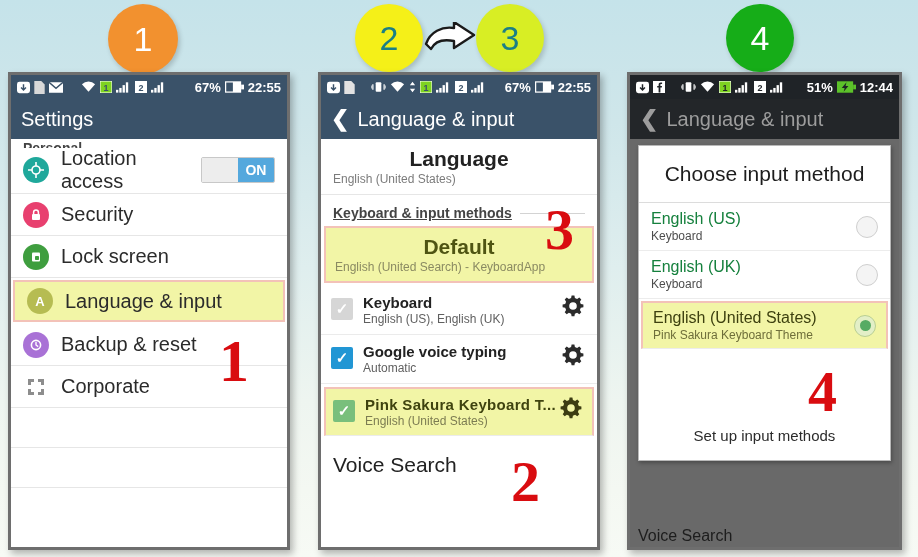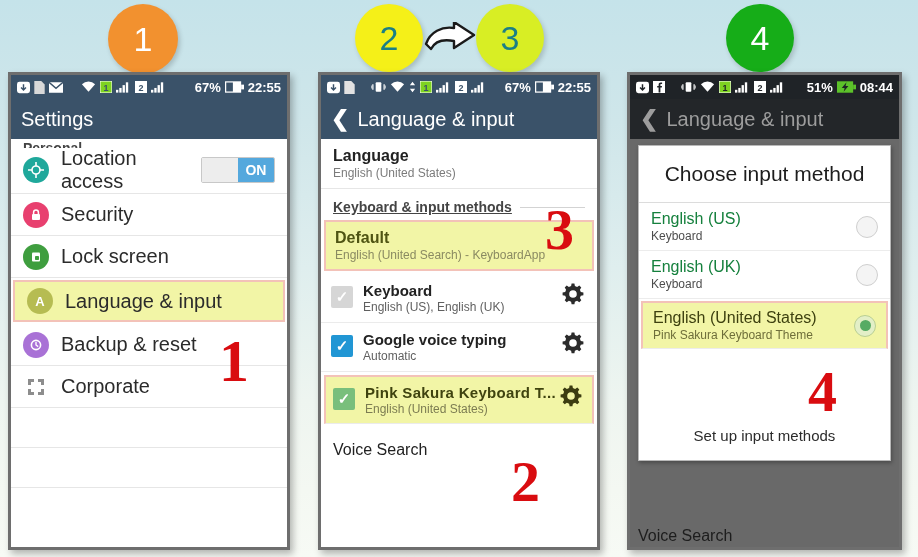--- a/index.html
+++ b/index.html
@@ -113,21 +113,21 @@
   }
   .chk-grey { background:#d6d6d6; }
   .chk-blue { background:#2196d4; }
   .chk-green { background:#79bf7c; }
   .ktext { flex:1; }
   .kt-main { font-size:15px; color:#222; font-weight:bold; }
   .kt-sub { font-size:12px; color:#5f5f5f; margin-top:1px; }
   .gear { width:26px; flex:0 0 26px; display:flex; align-items:center; }
 
   .plain-head { padding:8px 12px 2px; }
-  .plain-title { font-size:16px; font-weight:bold; color:#222; }
+  .plain-title { font-size:21px; font-weight:bold; color:#222;text-align:center; }
   .plain-sub { font-size:12px; color:#7b7b7b; margin-top:1px; }
 
   
   .dialog {
     position:absolute; left:8px; top:6px; right:8px;
     background:#ffffff; border:1px solid #b9b9b9;
     box-shadow: 1px 2px 4px rgba(0,0,0,0.3);
   }
   .dlg-title {
     font-size:21px; color:#1d1d1d; text-align:center;
@@ -529,21 +529,21 @@
       </span>
     <span class="sb-spacer"></span>
     <span>51%</span>
     <span class="sb-ico">
         <svg width="19" height="12" viewBox="0 0 20 12">
           <rect x="0" y="0" width="17" height="12" fill="#5cc22a"></rect>
           <rect x="17" y="3.5" width="3" height="5" fill="#5cc22a"></rect>
           <path d="M10 1 L5 7 H8 L7 11 L12 5 H9 Z" fill="#1f2327"></path>
         </svg>
       </span>
-    <span>08:44</span>
+    <span>12:44</span>
   </div>
 
   <div class="appbar ab-dark">
     <span class="back-chev">❮</span>
     <span>Language &amp; input</span>
   </div>
 
   <div class="body body-grey">
     <div class="dialog">
       <div class="dlg-title">Choose input method</div>

